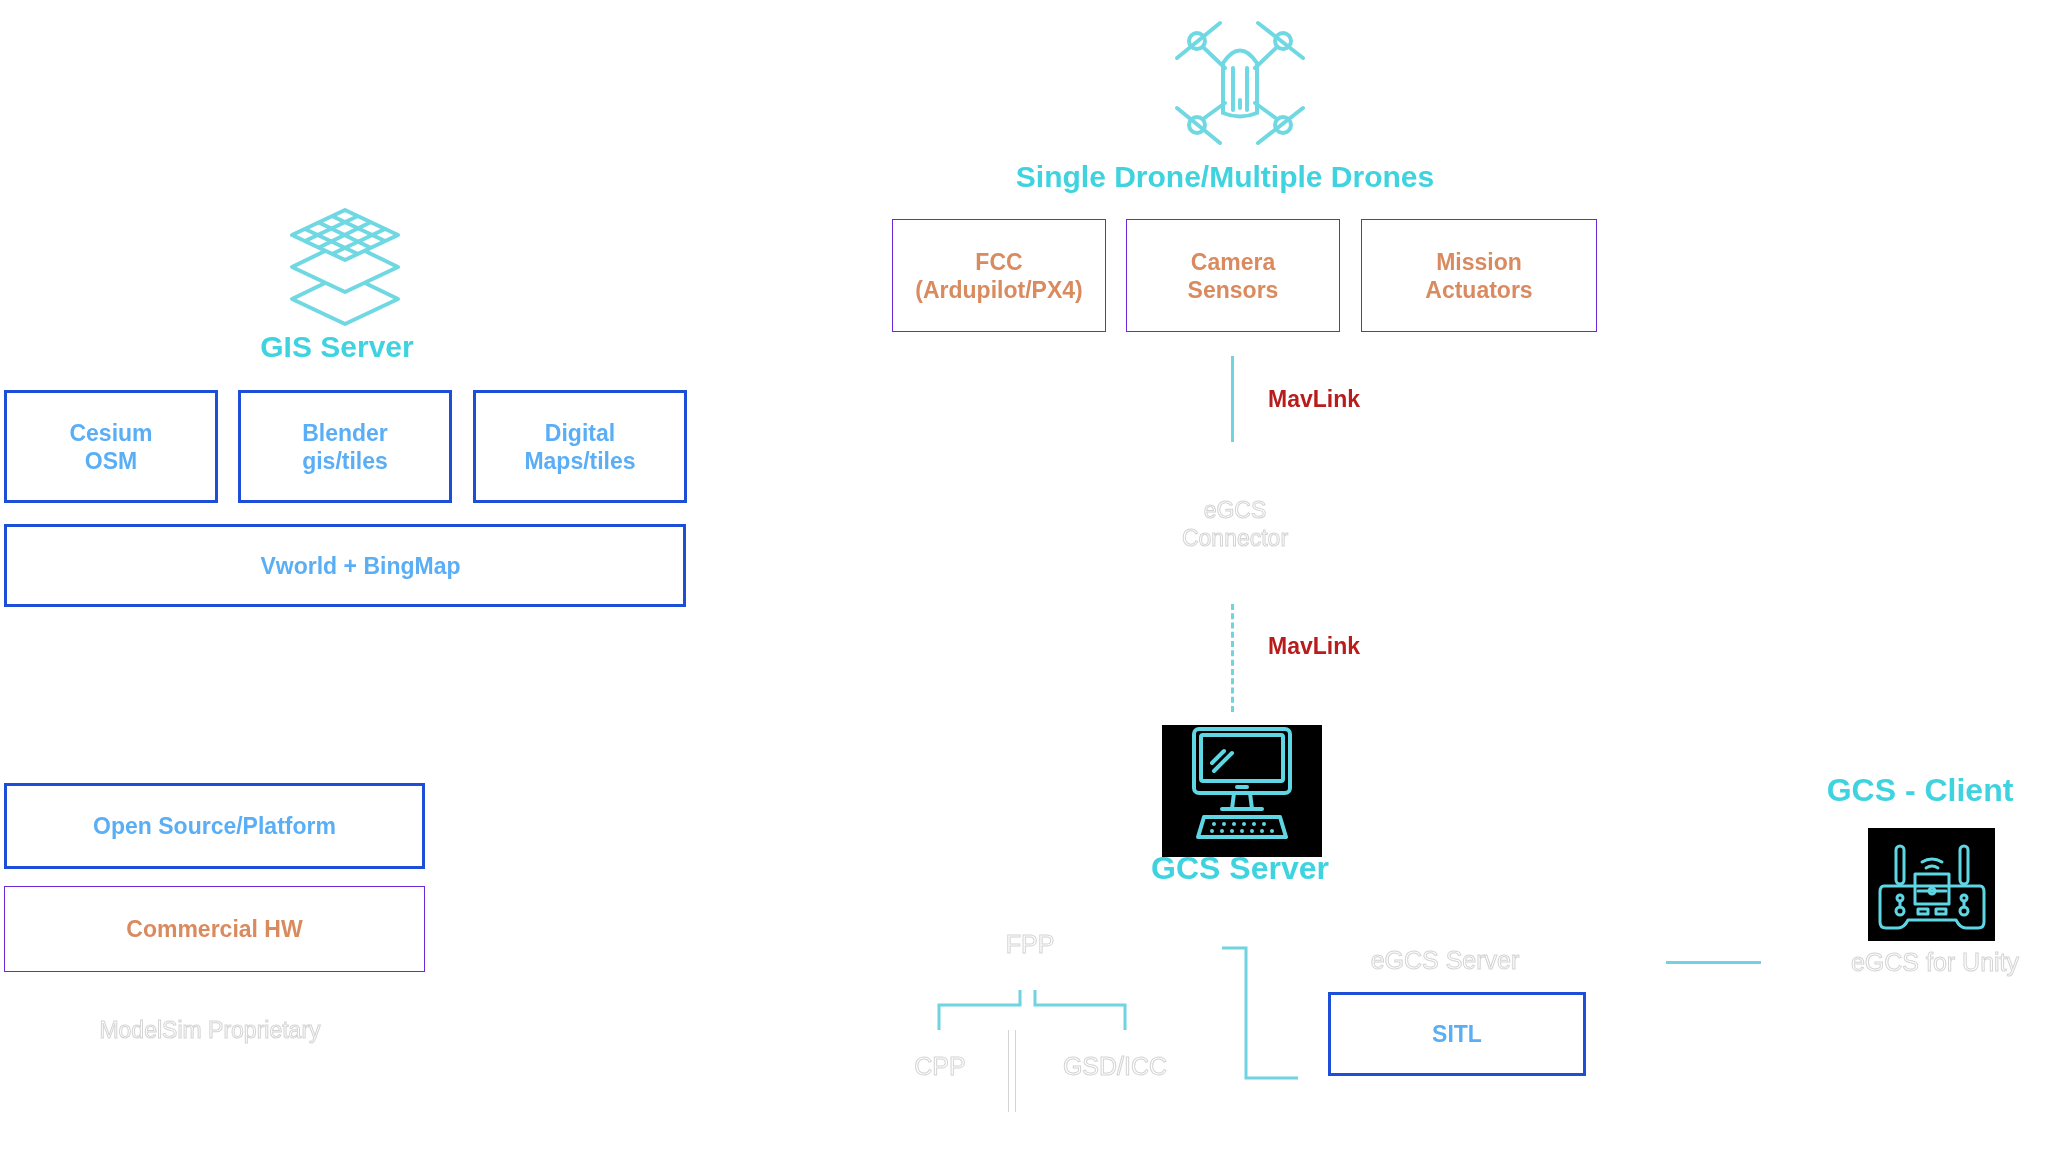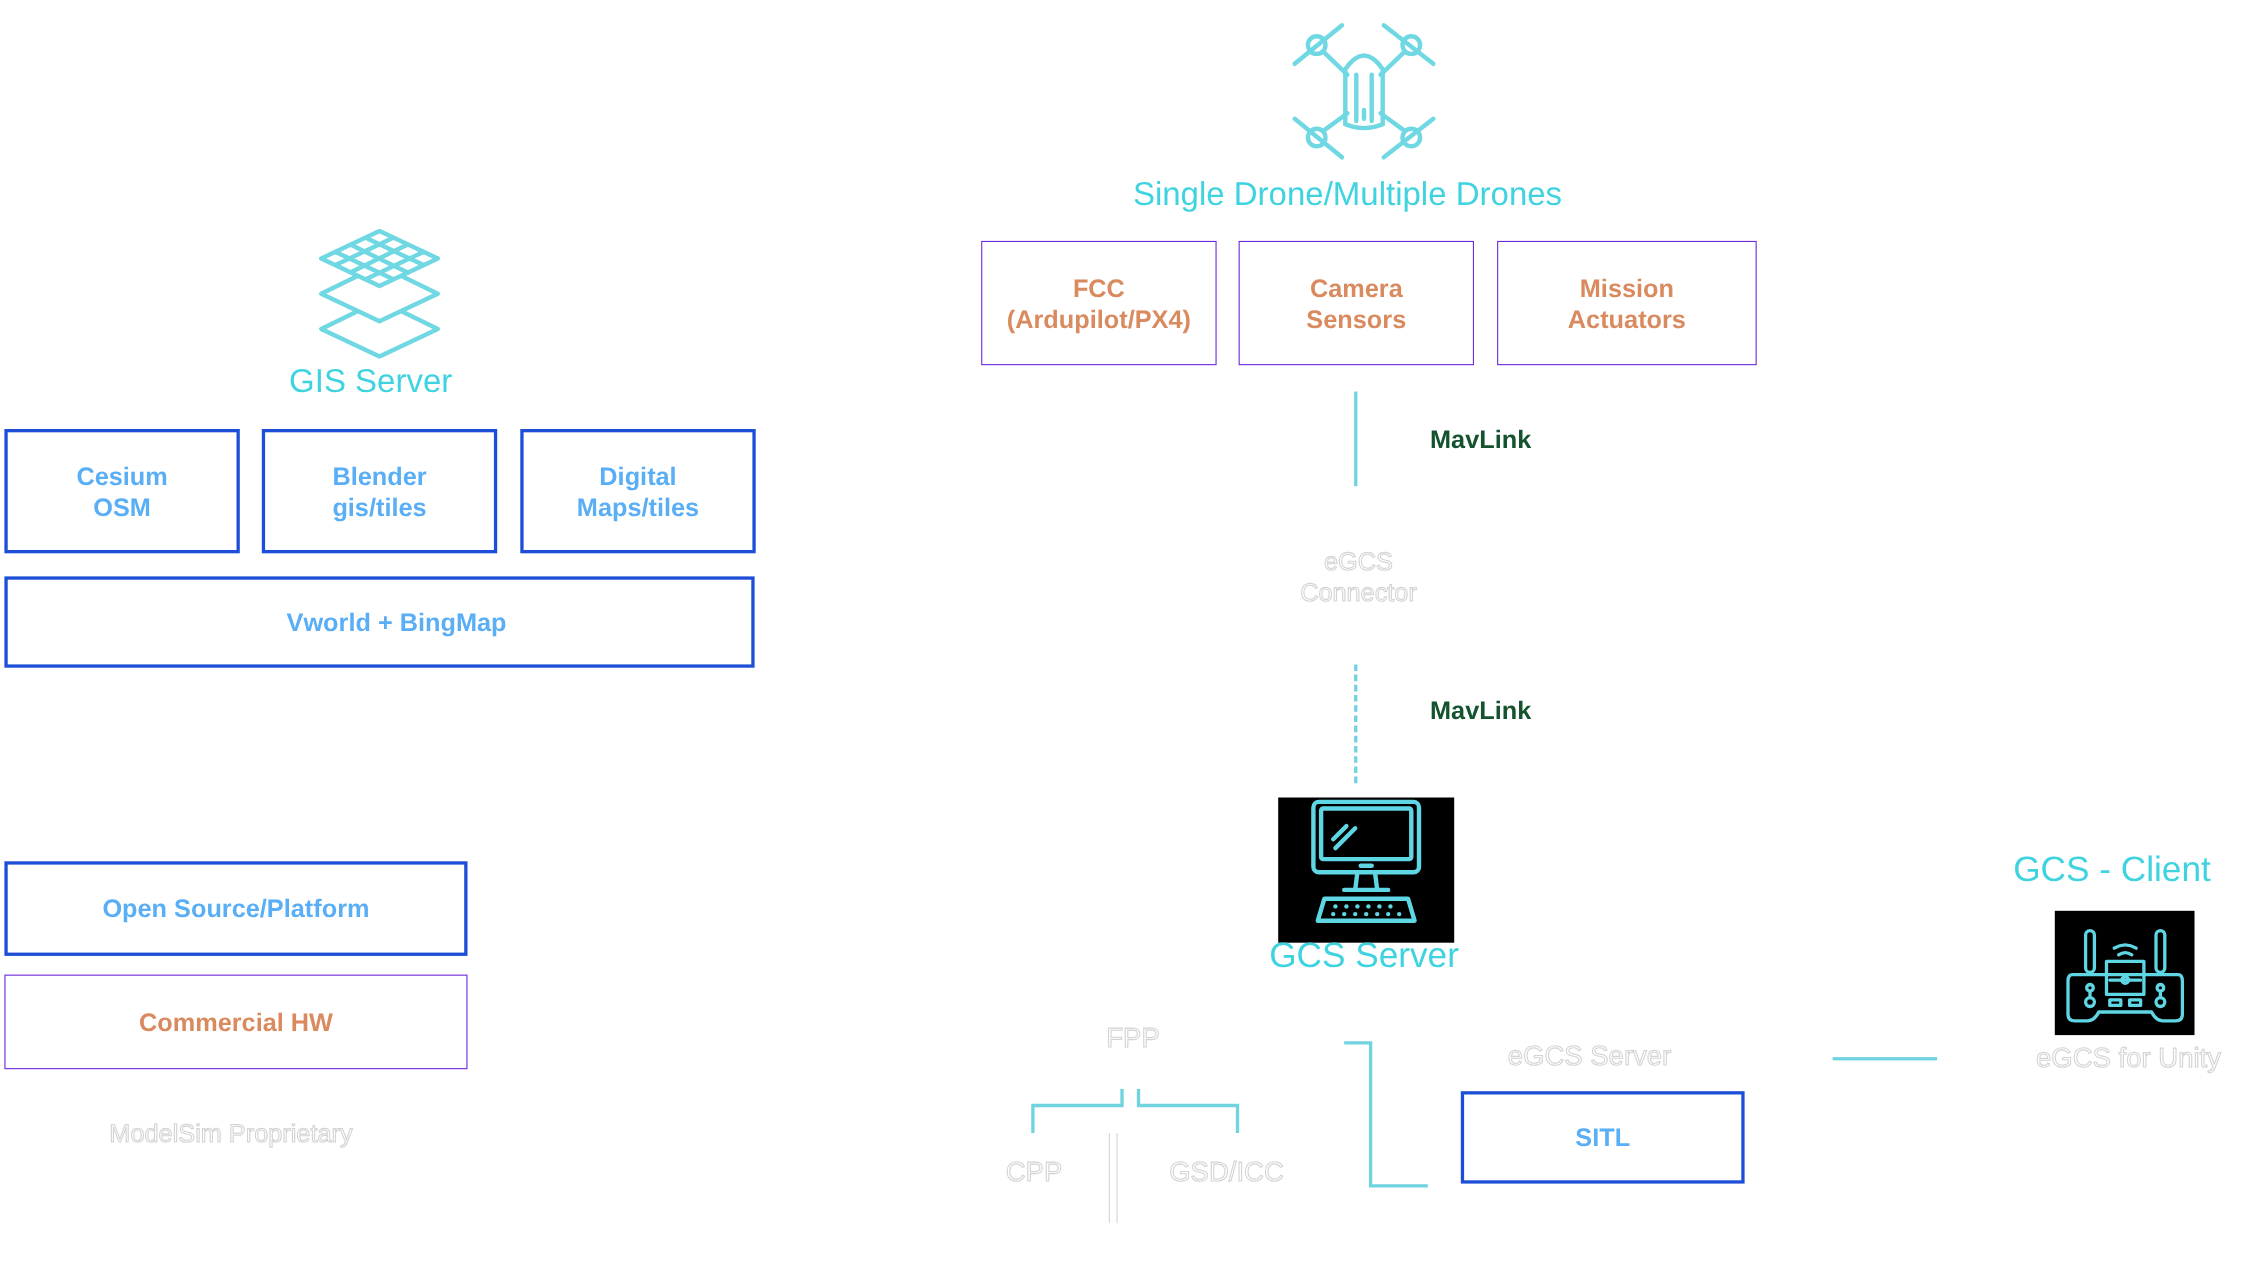--- a/index.html
+++ b/index.html
@@ -1,23 +1,23 @@
 <!DOCTYPE html>
 <html><head>
 <meta charset="utf-8">
 <style>
   html,body{margin:0;padding:0;background:#ffffff;}
   body{width:2048px;height:1167px;position:relative;overflow:hidden;font-family:"Liberation Sans",sans-serif;}
   .abs{position:absolute;}
   .box{position:absolute;box-sizing:border-box;display:flex;align-items:center;justify-content:center;text-align:center;font-weight:bold;font-size:23px;line-height:28px;white-space:pre-line;background:#fff;}
   .blue{border:3px solid #1d4ed8;color:#5aaef5;}
   .orange{border:1px solid #6d28d9;color:#d98a5e;}
-  .title{position:absolute;font-weight:normal;color:#3fd3e0;text-align:center;white-space:nowrap;}
+  .title{position:absolute;font-weight:bold;color:#3fd3e0;text-align:center;white-space:nowrap;}
   .ghost{position:absolute;color:#ffffff;font-size:25px;-webkit-text-stroke:1px #d4d4d4;text-align:center;white-space:pre-line;line-height:28px;}
-  .label-cyan{position:absolute;color:#14532d;font-weight:bold;font-size:23px;margin-left:32px;}
+  .label-cyan{position:absolute;color:#b91c1c;font-weight:bold;font-size:23px;}
   .line{position:absolute;background:#6fd3e0;}
   .blackbox{position:absolute;background:#000;}
   svg{position:absolute;overflow:visible;}
 </style>
 </head>
 <body>
 
 <svg style="left:285px;top:205px;" width="120" height="120" viewBox="0 0 120 120">
   <g fill="none" stroke="#6fd8e2" stroke-width="4" stroke-linejoin="round">
     <polygon points="60,5 113,30 60,55 7,30"></polygon>

